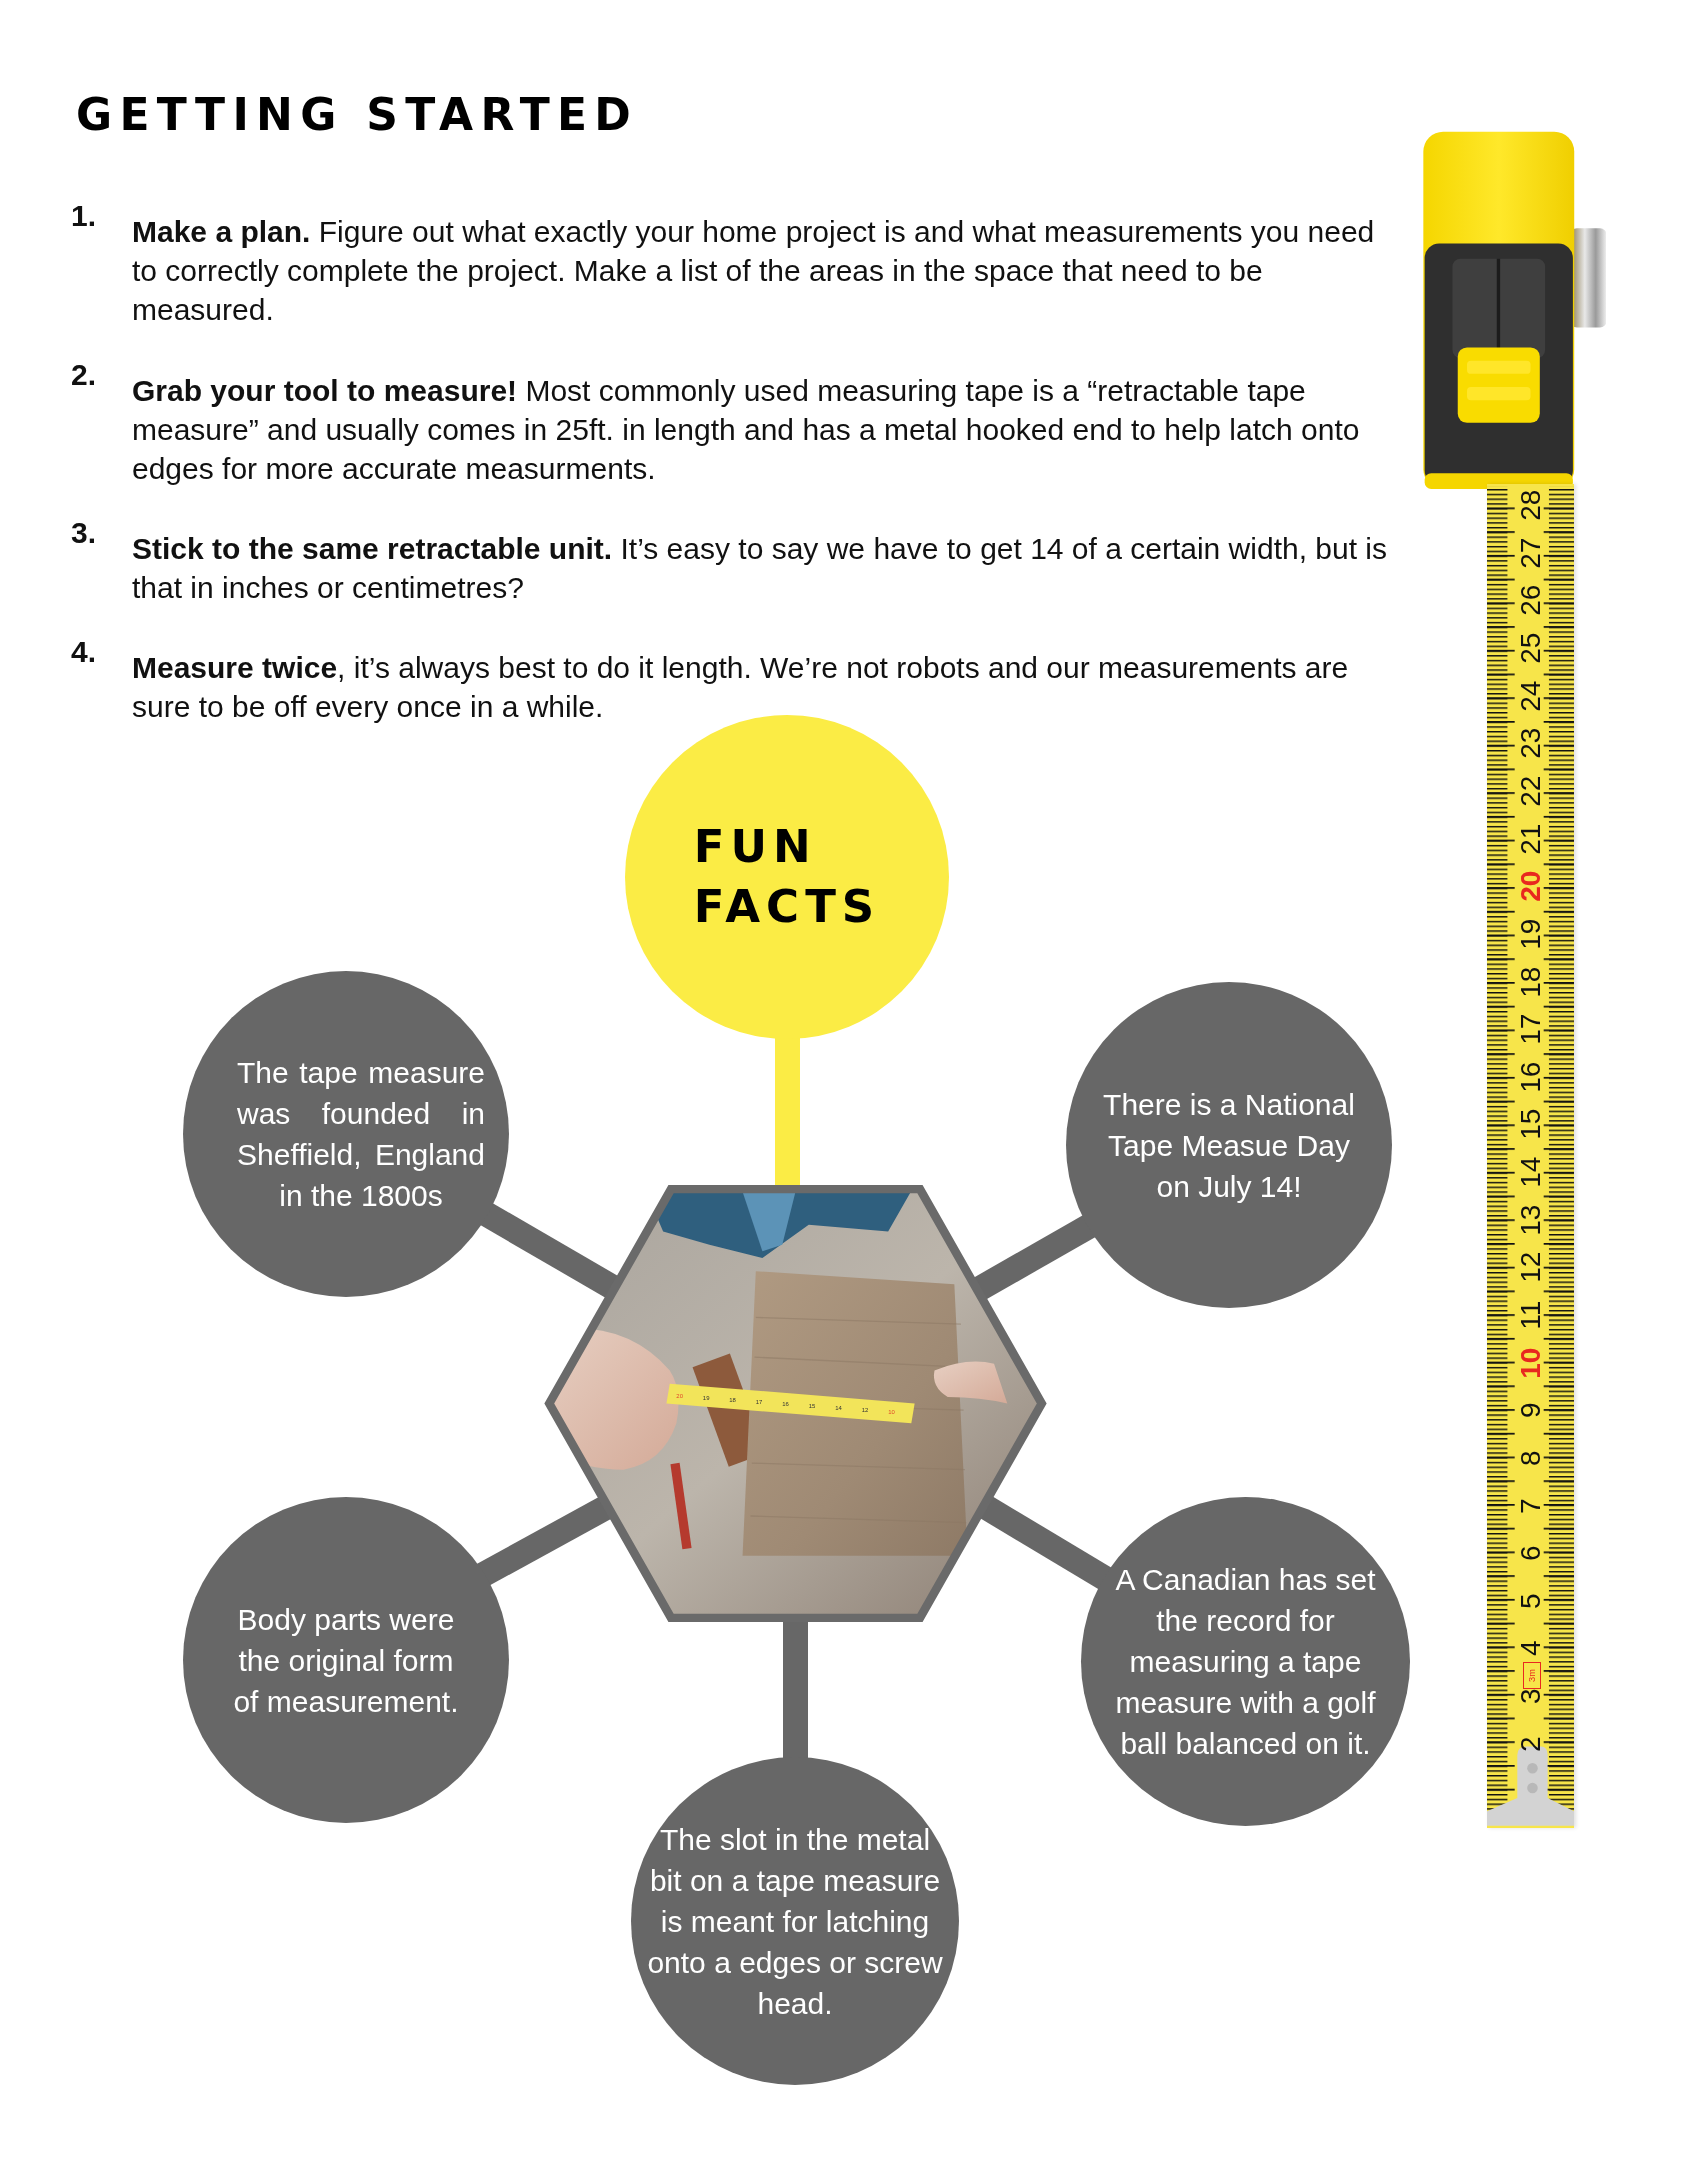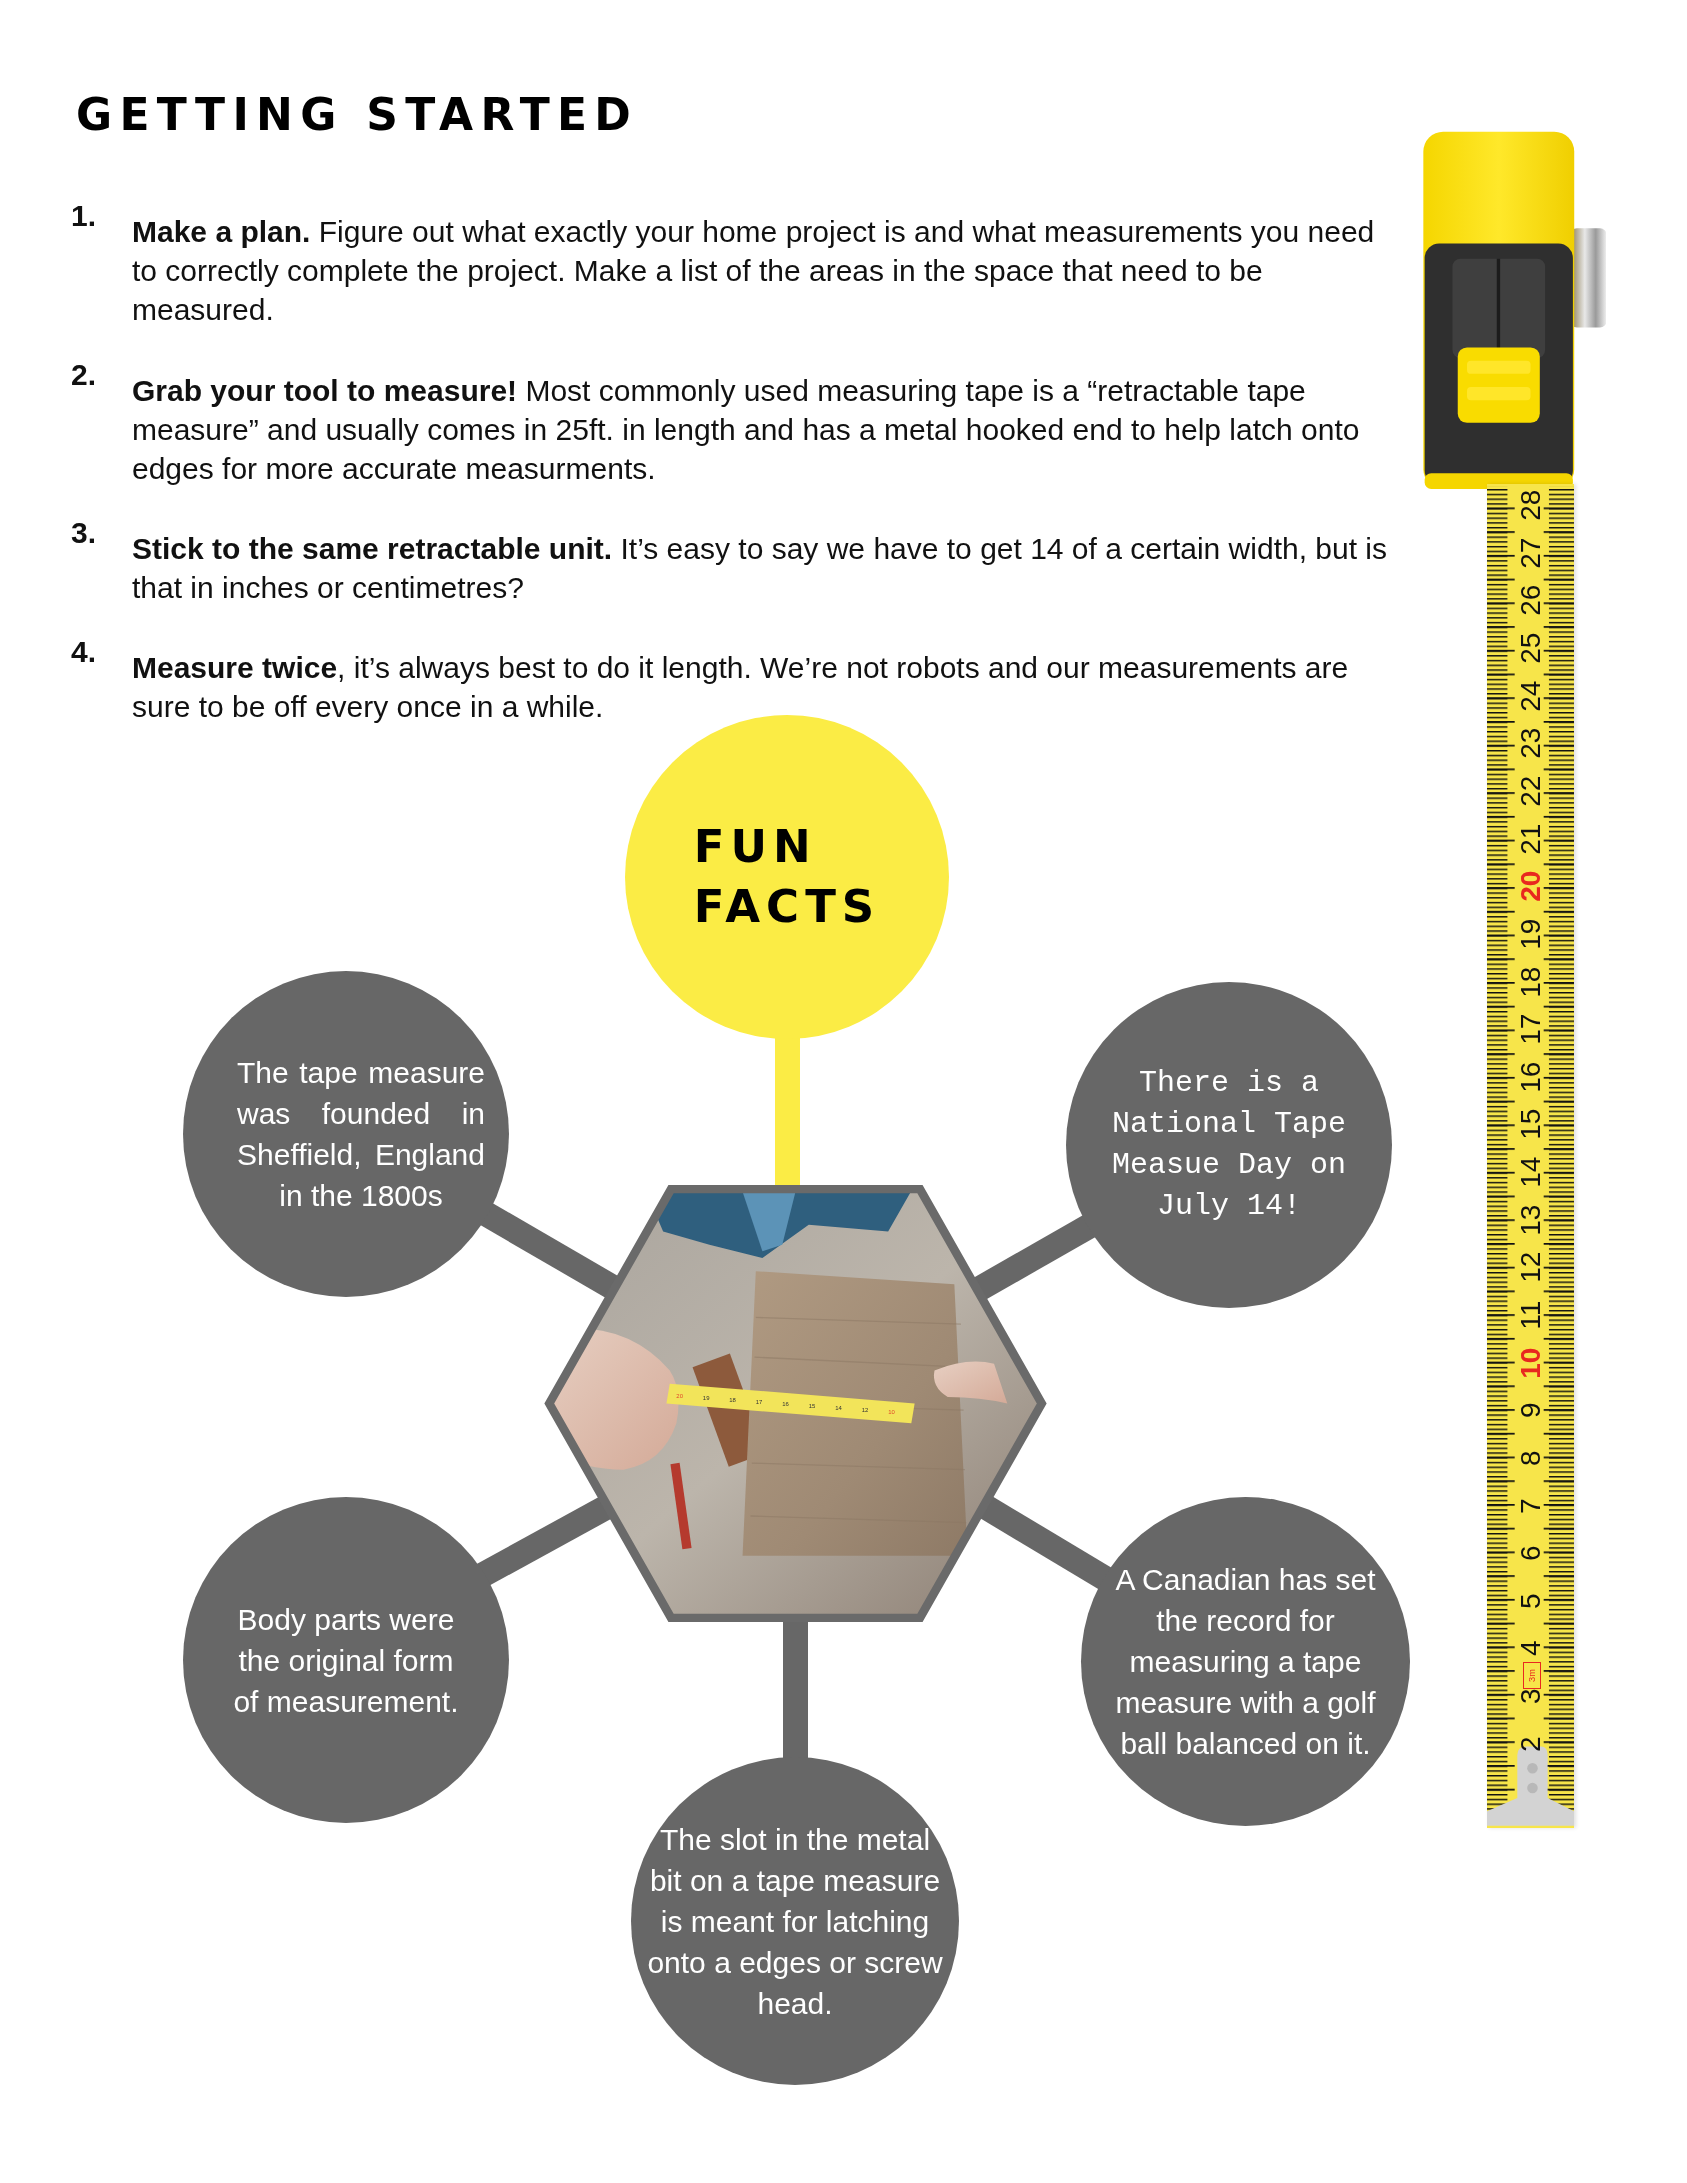--- a/index.html
+++ b/index.html
@@ -132,21 +132,21 @@
         <text x="520" y="346" fill="#e0482a">10</text>
       </g>
     </g>
     <polygon points="192,6 568,6 752,330 568,654 192,654 8,330" fill="none" stroke="#6a6a6a" stroke-width="13"></polygon>
   </svg>
 </div>
 
 <div class="abs fact" style="left:183px; top:971px; width:326px; height:326px;">
   <span style="text-align:justify; text-align-last:center;margin-left:30px;">The tape measure was founded in Sheffield, England in the 1800s</span>
 </div>
-<div class="abs fact" style="left:1066px; top:982px; width:326px; height:326px;font-family:Liberation Mono, monospace;">
+<div class="abs fact" style="left:1066px; top:982px; width:326px; height:326px;">
   <span>There is a National Tape Measue Day on July 14!</span>
 </div>
 <div class="abs fact" style="left:183px; top:1497px; width:326px; height:326px; padding:0 46px;">
   <span>Body parts were the original form of measurement.</span>
 </div>
 <div class="abs fact" style="left:1081px; top:1497px; width:329px; height:329px; padding:0 16px;">
   <span>A Canadian has set the record for measuring a tape measure with a golf ball balanced on it.</span>
 </div>
 <div class="abs fact" style="left:631px; top:1757px; width:328px; height:328px; padding:0 12px;">
   <span>The slot in the metal bit on a tape measure is meant for latching onto a edges or screw head.</span>

